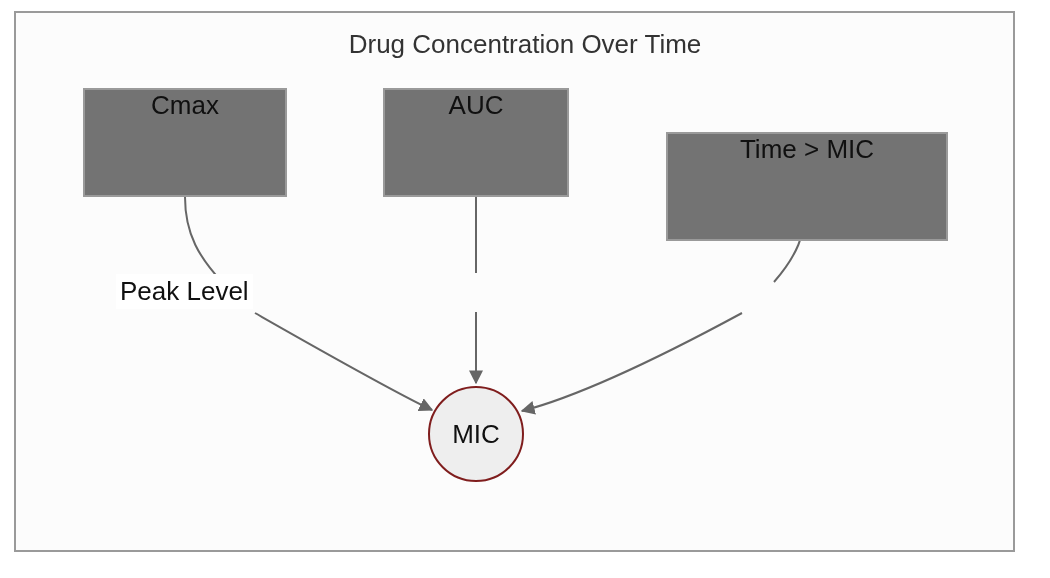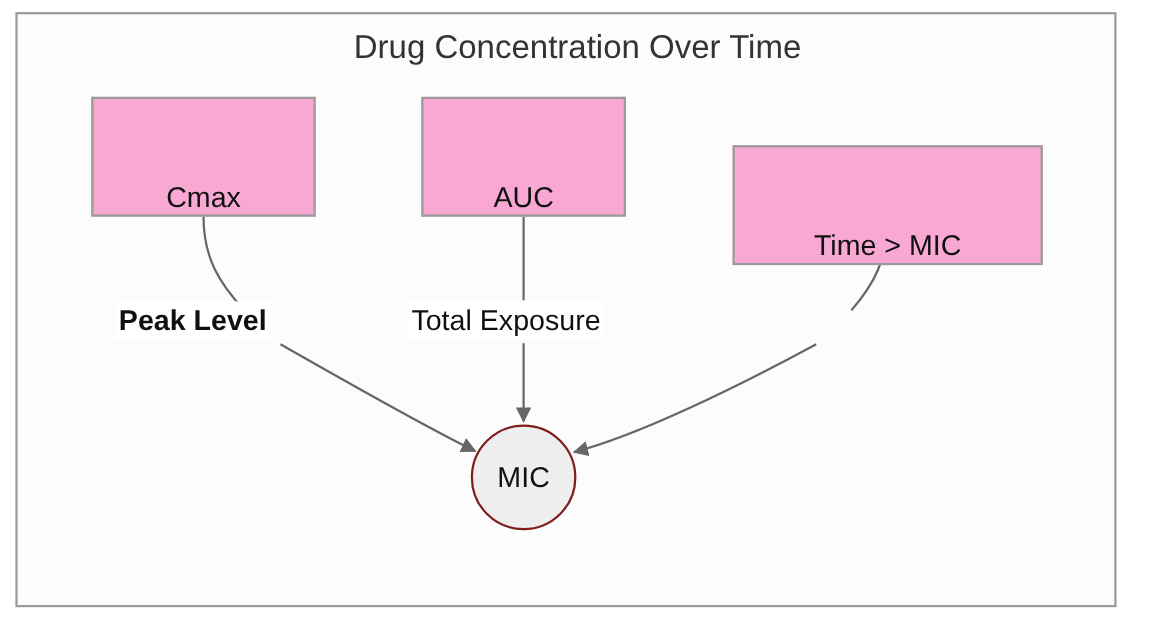--- a/index.html
+++ b/index.html
@@ -34,32 +34,32 @@
     width: 1050px;
     height: 578px;
     pointer-events: none;
   }
   .title {
     position: absolute;
     left: 195px;
     top: 22px;
     width: 660px;
     text-align: center;
-    font-size: 30px;
+    font-size: 26px;
     line-height: 44px;
     color: #333333;
     white-space: normal;
   }
   .node-box {
     position: absolute;
-    background: #f9a8d4;
+    background: #737373;
     border: 2px solid #9a9a9a;
     box-sizing: border-box;
     display: flex;
-    align-items: flex-end;
+    align-items: flex-start;
     justify-content: center;
     font-size: 26px;
     color: #101010;
   }
   #node-cmax   { left: 83px;  top: 88px; width: 204px; height: 109px; }
   #node-auc    { left: 383px; top: 88px; width: 186px; height: 109px; }
   #node-tmic   { left: 666px; top: 88px; width: 282px; height: 109px; margin-top: 44px; }
   #node-mic {
     position: absolute;
     left: 428px;
@@ -77,21 +77,21 @@
     color: #101010;
   }
   .edge-label {
     position: absolute;
     background: #ffffff;
     font-size: 26px;
     color: #101010;
     padding: 2px 4px;
     white-space: nowrap;
   }
-  #label-peak  { left: 104px; top: 274px; font-weight: bold; }
+  #label-peak  { left: 116px; top: 274px; }
   #label-total { left: 370px; top: 274px; }
   #label-dur   { left: 744px; top: 274px; }
 </style>
 </head>
 <body>
 
 <div id="canvas">
 
   <div id="frame"></div>
 
@@ -127,15 +127,14 @@
 
   <div class="node-box" id="node-tmic">
     <span>Time &gt; MIC</span>
   </div>
 
   <div id="node-mic">
     <span>MIC</span>
   </div>
 
   <div class="edge-label" id="label-peak">Peak Level</div>
-  <div class="edge-label" id="label-total">Total Exposure</div>
 
 </div>
 
 </body></html>

